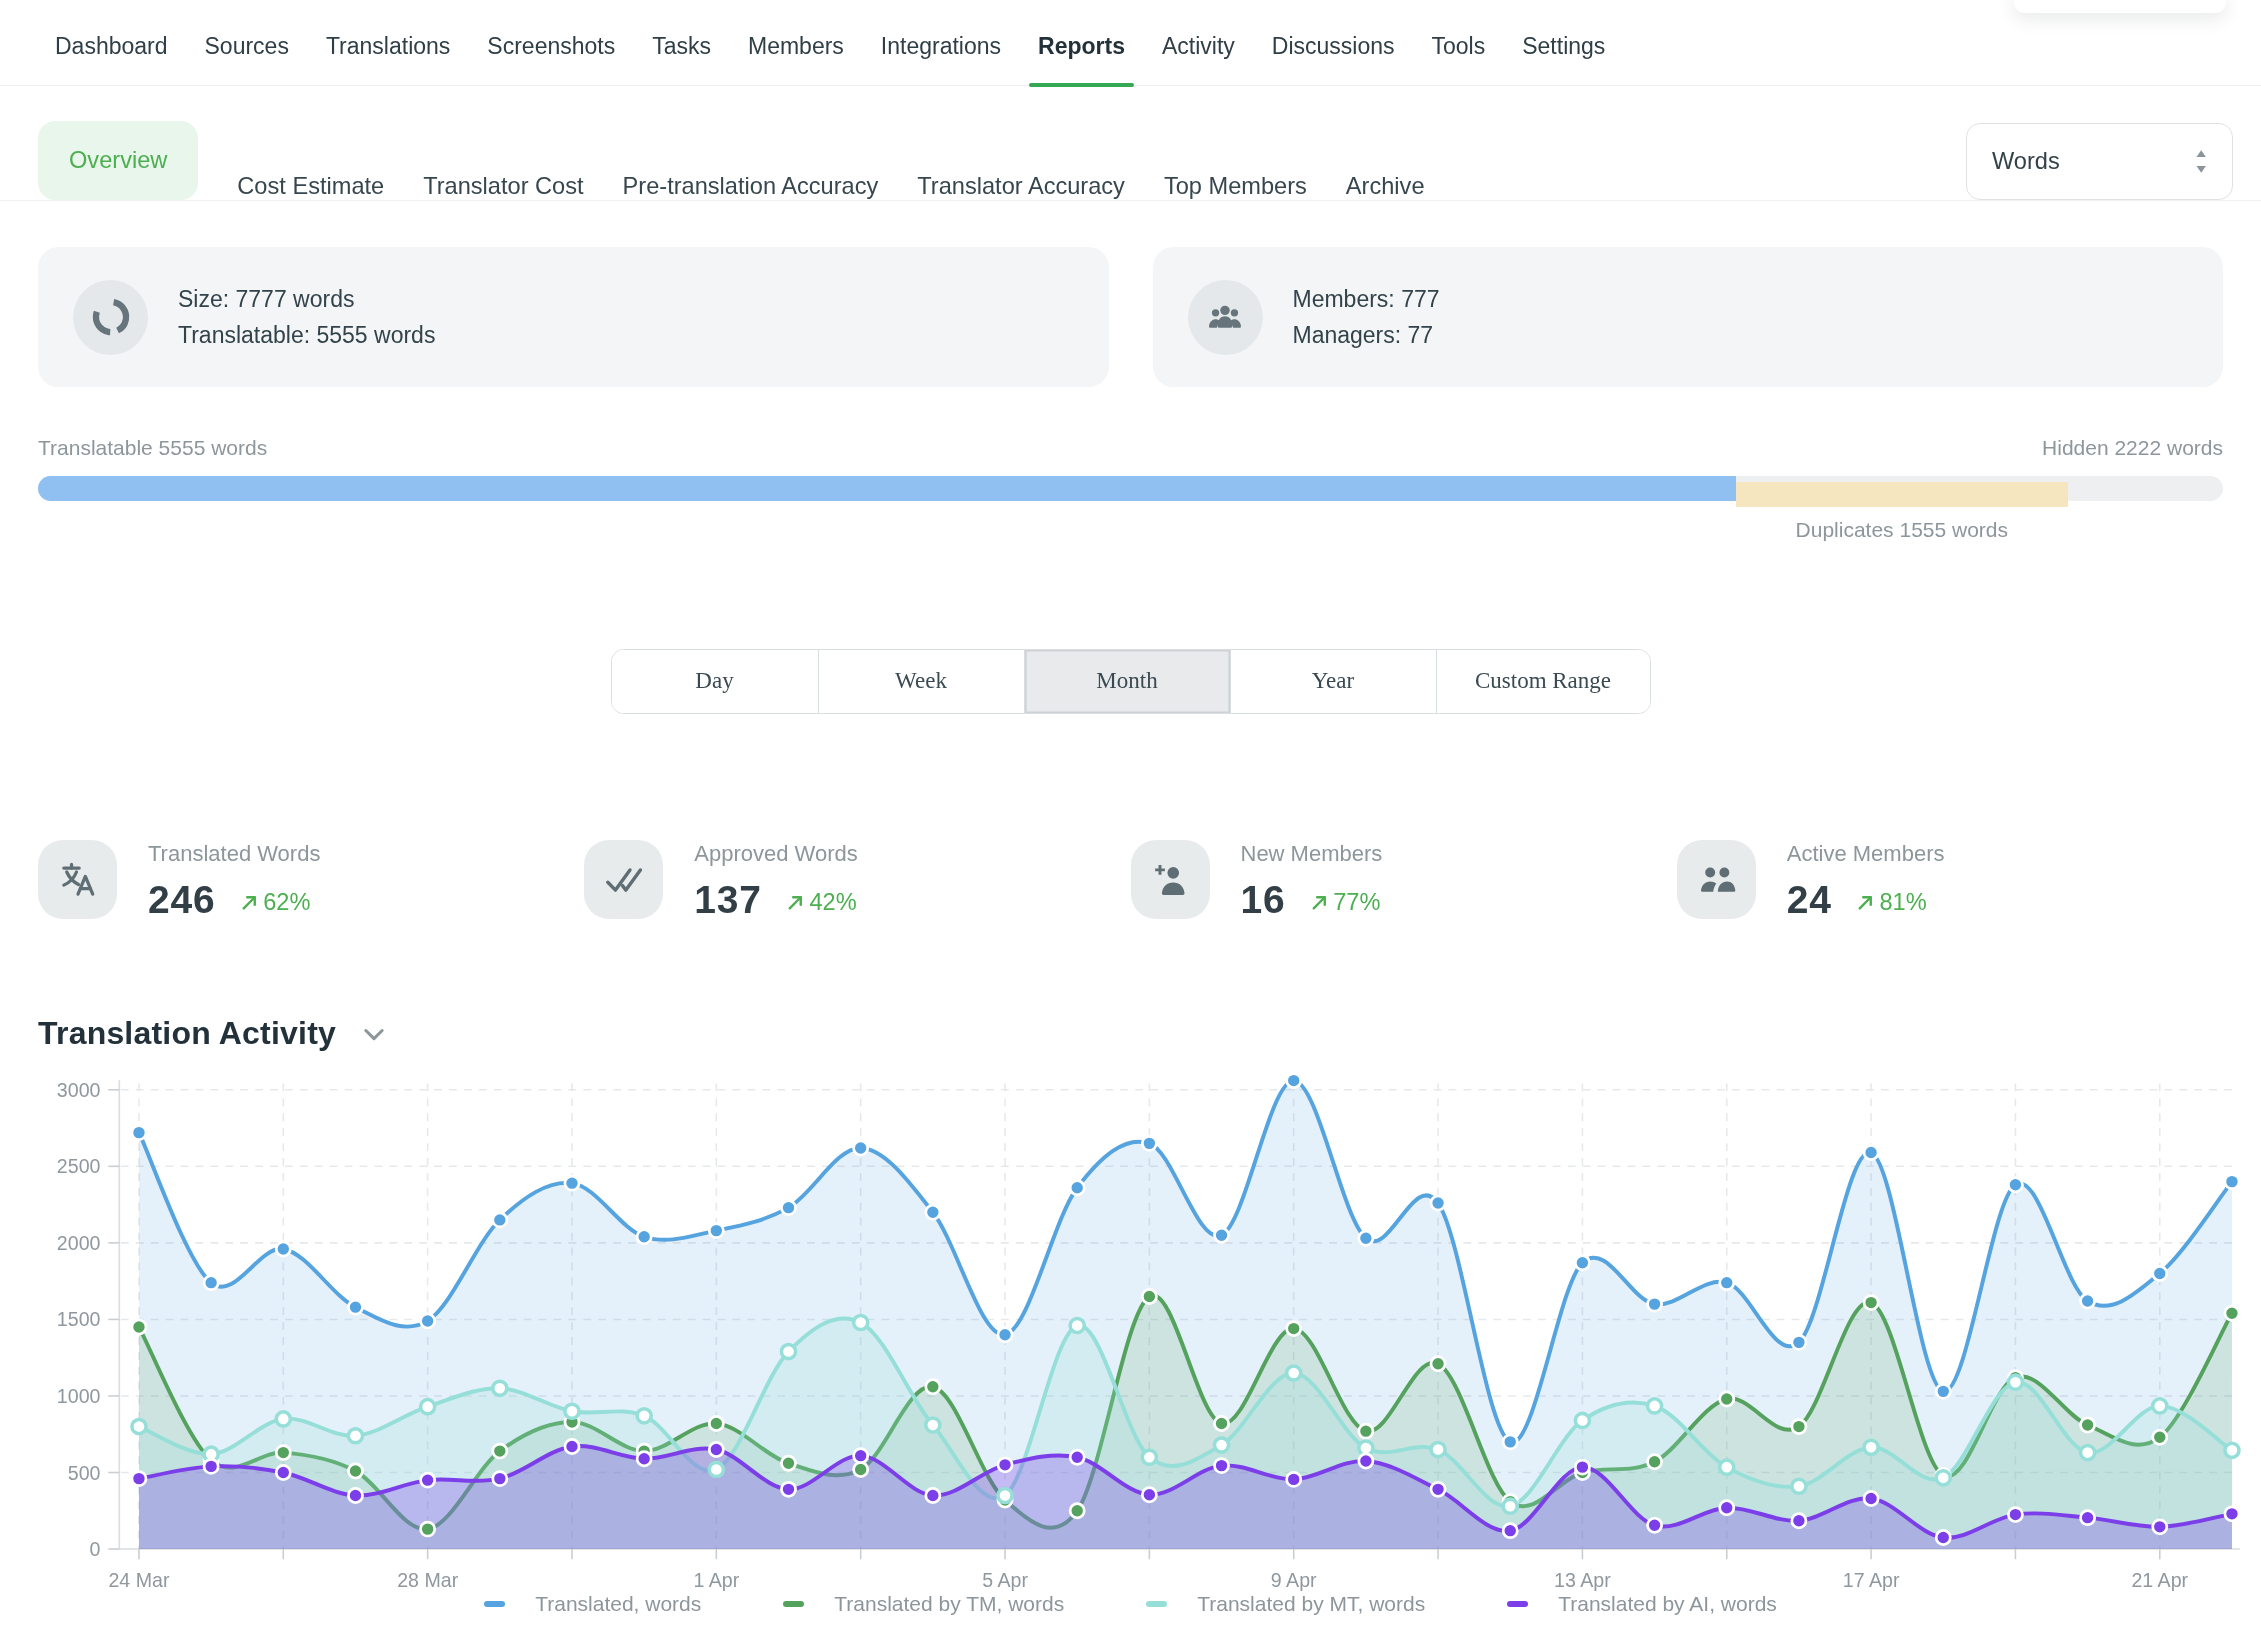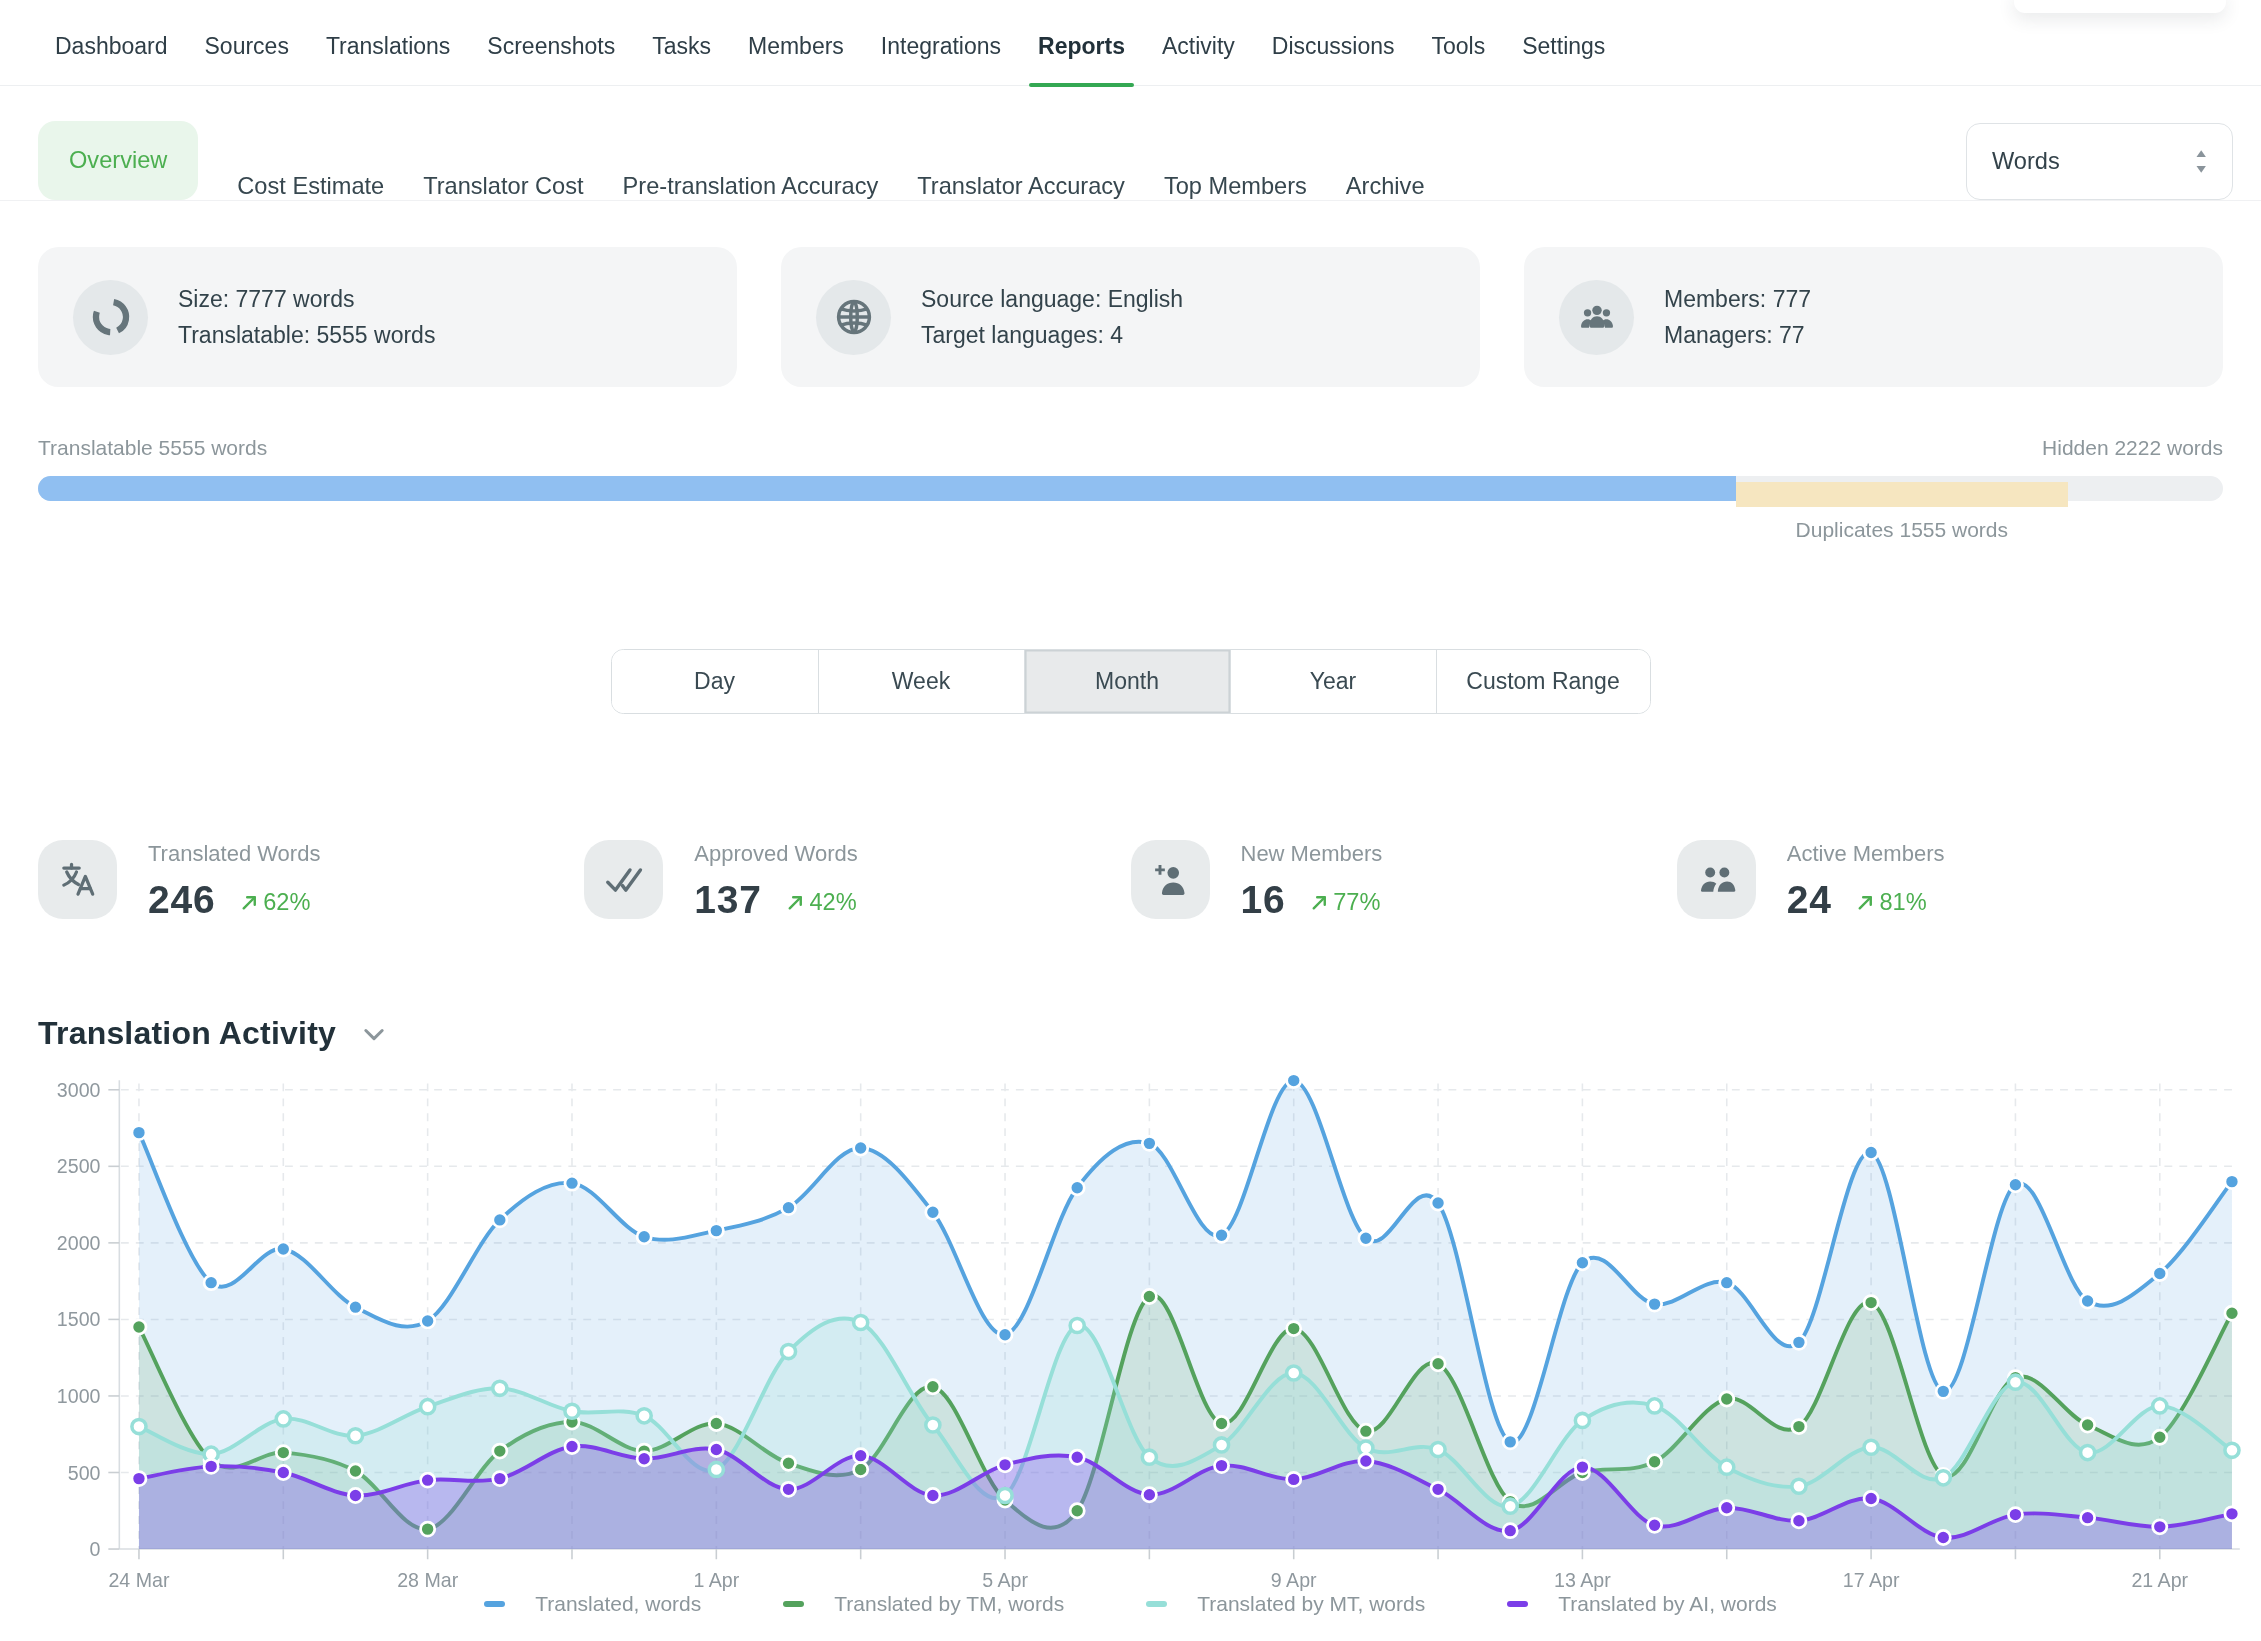--- a/index.html
+++ b/index.html
@@ -64,21 +64,21 @@
   .track { margin-top:15.7px; height:25px; border-radius:12.6px; background:#EDEFF1; overflow:hidden; position:relative; }
   .fill { height:100%; background:#90BFF1; }
   .dup-bar { position:absolute; height:25px; background:#F6E6C0; top:46px; }
   .dup-label { position:absolute; top:82px; transform:translateX(-50%); font-size:21px; color:#8C969B; white-space:nowrap; }
   
   .range-row { display:flex; justify-content:center; margin-top:148px; }
   .range-tabs { display:flex; border:1.6px solid #D9DEE1; border-radius:12.6px; overflow:hidden; background:#fff; }
   .seg {
     width:206px; height:63px; display:flex; align-items:center; justify-content:center;
     font-size:23px; color:#3A4A52; background:#fff; border:none; border-left:1.6px solid #D9DEE1;
-    font-family:Liberation Sans, sans-serif; cursor:pointer;
+    font-family:Liberation Serif, serif; cursor:pointer;
   }
   .seg:first-child { border-left:none; }
   .seg.wide { width:214px; }
   .seg.active { background:#E8EAEB; box-shadow:inset 0 0 0 1.6px #CCD2D5; }
   
   .stats-row { display:flex; padding:0 38px; margin-top:126px; }
   .stat { width:550px; display:flex; align-items:flex-start; gap:31px; }
   .stat-icon {
     width:79px; height:79px; border-radius:25px; background:#E8EBEC; color:#5F6E75;
     display:flex; align-items:center; justify-content:center; flex:0 0 auto;
@@ -145,36 +145,20 @@
 <div class="info-cards">
     <div class="card">
       <span class="card-icon">
         <svg viewBox="0 0 24 24" fill="none" stroke="currentColor" stroke-width="3.6">
           <circle cx="12" cy="12" r="8.6" pathLength="100" stroke-dasharray="40 8 30 22" transform="rotate(-80 12 12)"></circle>
         </svg>
       </span>
       <div class="card-lines">
         <div>Size: 7777 words</div>
         <div>Translatable: 5555 words</div>
-      </div>
-    </div>
-    <div class="card">
-      <span class="card-icon">
-        <svg viewBox="0 0 24 24" fill="none" stroke="currentColor" stroke-width="2">
-          <circle cx="12" cy="12" r="8.8"></circle>
-          <path d="M3.2 12h17.6"></path>
-          <path d="M12 3.2c2.5 2.4 2.5 15.2 0 17.6"></path>
-          <path d="M12 3.2c-2.5 2.4-2.5 15.2 0 17.6"></path>
-          <path d="M4.5 7.4c4.2 1.5 10.8 1.5 15 0"></path>
-          <path d="M4.5 16.6c4.2-1.5 10.8-1.5 15 0"></path>
-        </svg>
-      </span>
-      <div class="card-lines">
-        <div>Source language: English</div>
-        <div>Target languages: 4</div>
       </div>
     </div>
     <div class="card">
       <span class="card-icon">
         <svg viewBox="0 0 24 24" fill="currentColor">
           <circle cx="6.6" cy="9.6" r="2.1"></circle>
           <circle cx="17.4" cy="9.6" r="2.1"></circle>
           <circle cx="12" cy="8.2" r="2.7"></circle>
           <path d="M2.9 16.9c.5-2.3 1.9-3.6 3.7-3.6.9 0 1.7.3 2.4 1-.9 1-1.4 2.3-1.6 3.9H3.3c-.3 0-.5-.6-.4-1.3z"></path>
           <path d="M21.1 16.9c-.5-2.3-1.9-3.6-3.7-3.6-.9 0-1.7.3-2.4 1 .9 1 1.4 2.3 1.6 3.9h4.1c.3 0 .5-.6.4-1.3z"></path>

